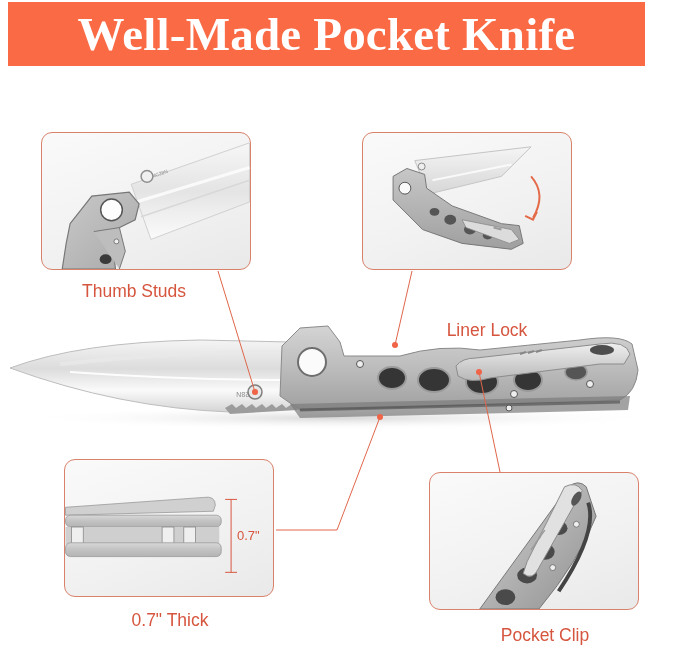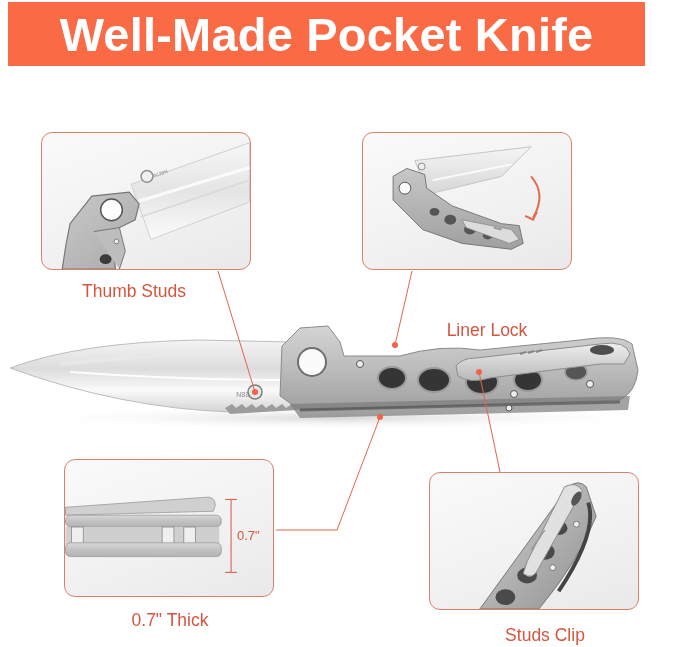--- a/index.html
+++ b/index.html
@@ -6,21 +6,21 @@
   html, body { width: 679px; height: 647px; background: #ffffff; overflow: hidden; }
   body { position: relative; font-family: "Liberation Sans", "DejaVu Sans", sans-serif; }
 
   .banner {
     position: absolute; left: 8px; top: 2px; width: 637px; height: 64px;
     background: #fa6a45;
     display: flex; align-items: center; justify-content: center;
   }
   .banner-title {
     color: #ffffff; font-weight: 700; font-size: 47px; letter-spacing: 0.2px;
-    font-family: Liberation Sans, sans-serif; white-space: nowrap;
+    font-family: Liberation Serif, serif; white-space: nowrap;
   }
 
   .callout {
     position: absolute; width: 210px; height: 138px;
     border: 1.3px solid #d9826b; border-radius: 11px;
     background: linear-gradient(160deg, #fafafa 0%, #f1f1f1 60%, #e9e9e9 100%);
     overflow: hidden;
   }
   .callout svg { position: absolute; left: 0; top: 0; width: 100%; height: 100%; }
 
@@ -155,21 +155,21 @@
     <ellipse cx="98" cy="104" rx="10" ry="8" fill="#4a4a4a"></ellipse>
     <ellipse cx="76" cy="126" rx="10" ry="8" fill="#4a4a4a"></ellipse>
     <circle cx="148" cy="52" r="3" fill="#eee" stroke="#666" stroke-width="0.8"></circle>
     <circle cx="124" cy="96" r="3" fill="#eee" stroke="#666" stroke-width="0.8"></circle>
 
     <path d="M136 14 Q148 8 154 18 L110 96 Q104 110 94 102 L98 90 Z" fill="#e1e1e1" stroke="#8a8a8a" stroke-width="1"></path>
     <ellipse cx="148" cy="26" rx="4" ry="8" fill="#555" transform="rotate(30 148 26)"></ellipse>
     <path d="M110 66 L116 58 M106 72 L112 64 M102 78 L108 70" stroke="#999" stroke-width="1.5"></path>
   </svg>
 </div>
-<div class="label" style="left:490px; top:625px; width:110px;">Studs Clip</div>
+<div class="label" style="left:490px; top:625px; width:110px;">Pocket Clip</div>
 
 <svg id="knife" viewBox="0 0 679 130">
   <defs>
     <linearGradient id="mbl" x1="0" y1="0" x2="0" y2="1">
       <stop offset="0" stop-color="#f4f4f4"></stop>
         <stop offset="0.4" stop-color="#dcdcdc"></stop>
         <stop offset="0.7" stop-color="#fafafa"></stop>
         <stop offset="1" stop-color="#d4d4d4"></stop>
     </linearGradient>
     <linearGradient id="mhd" x1="0" y1="0" x2="0" y2="1">

